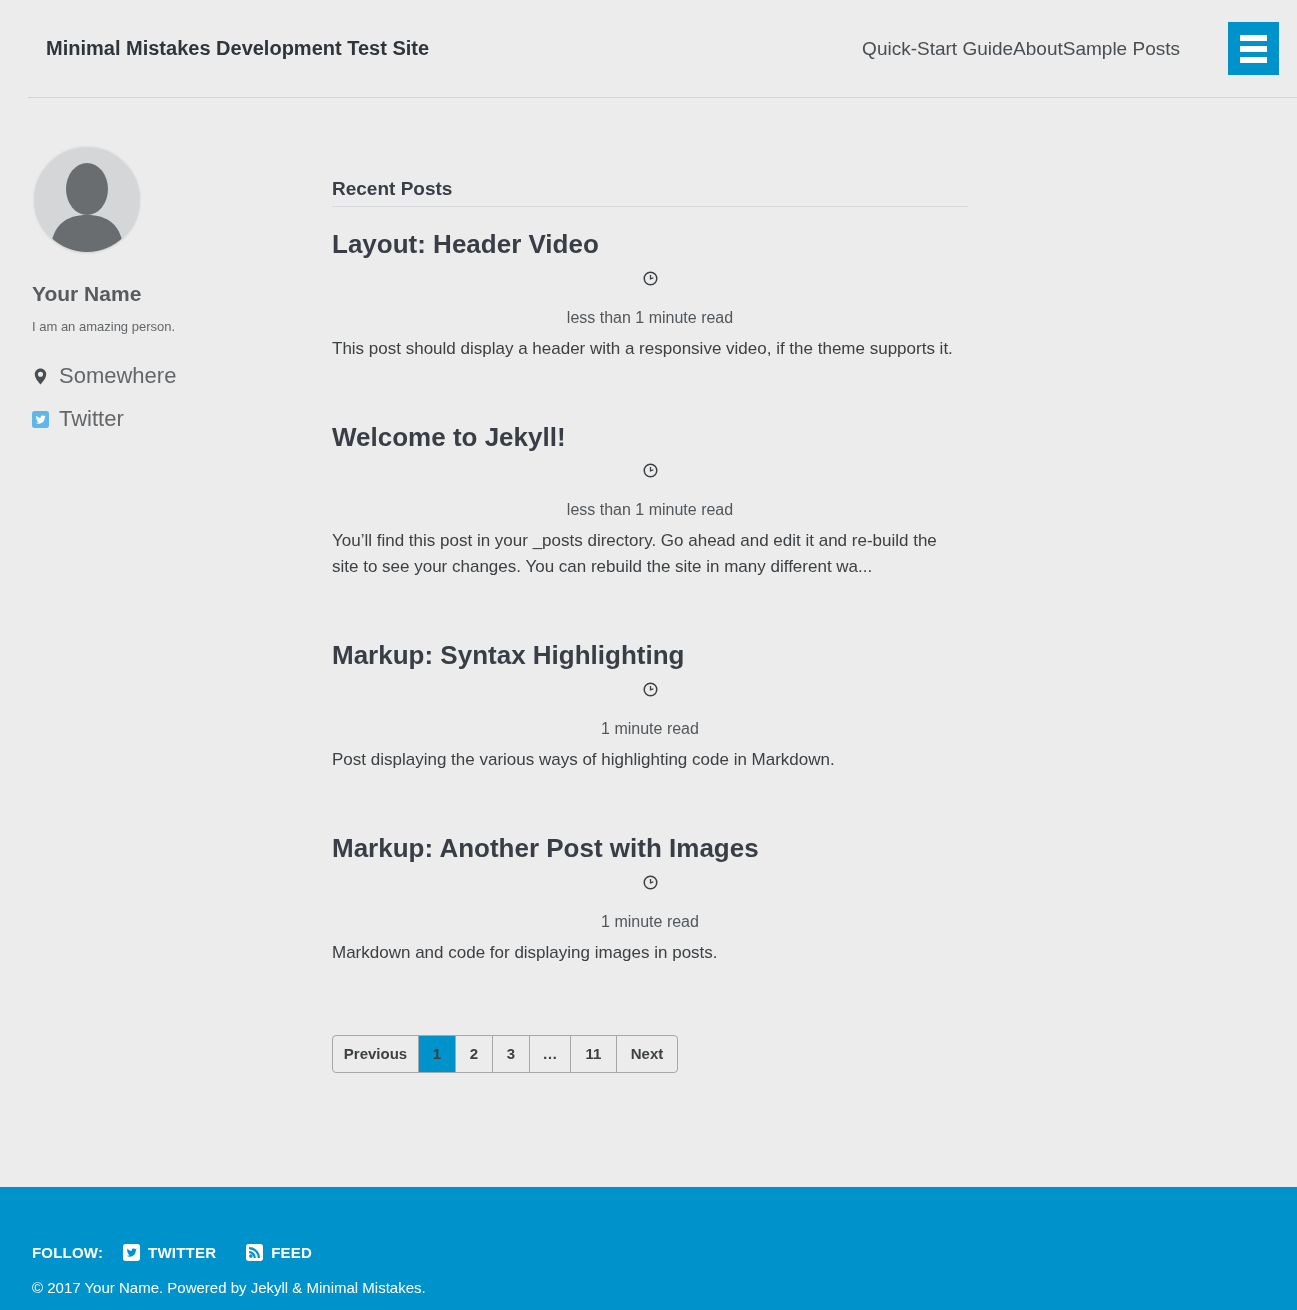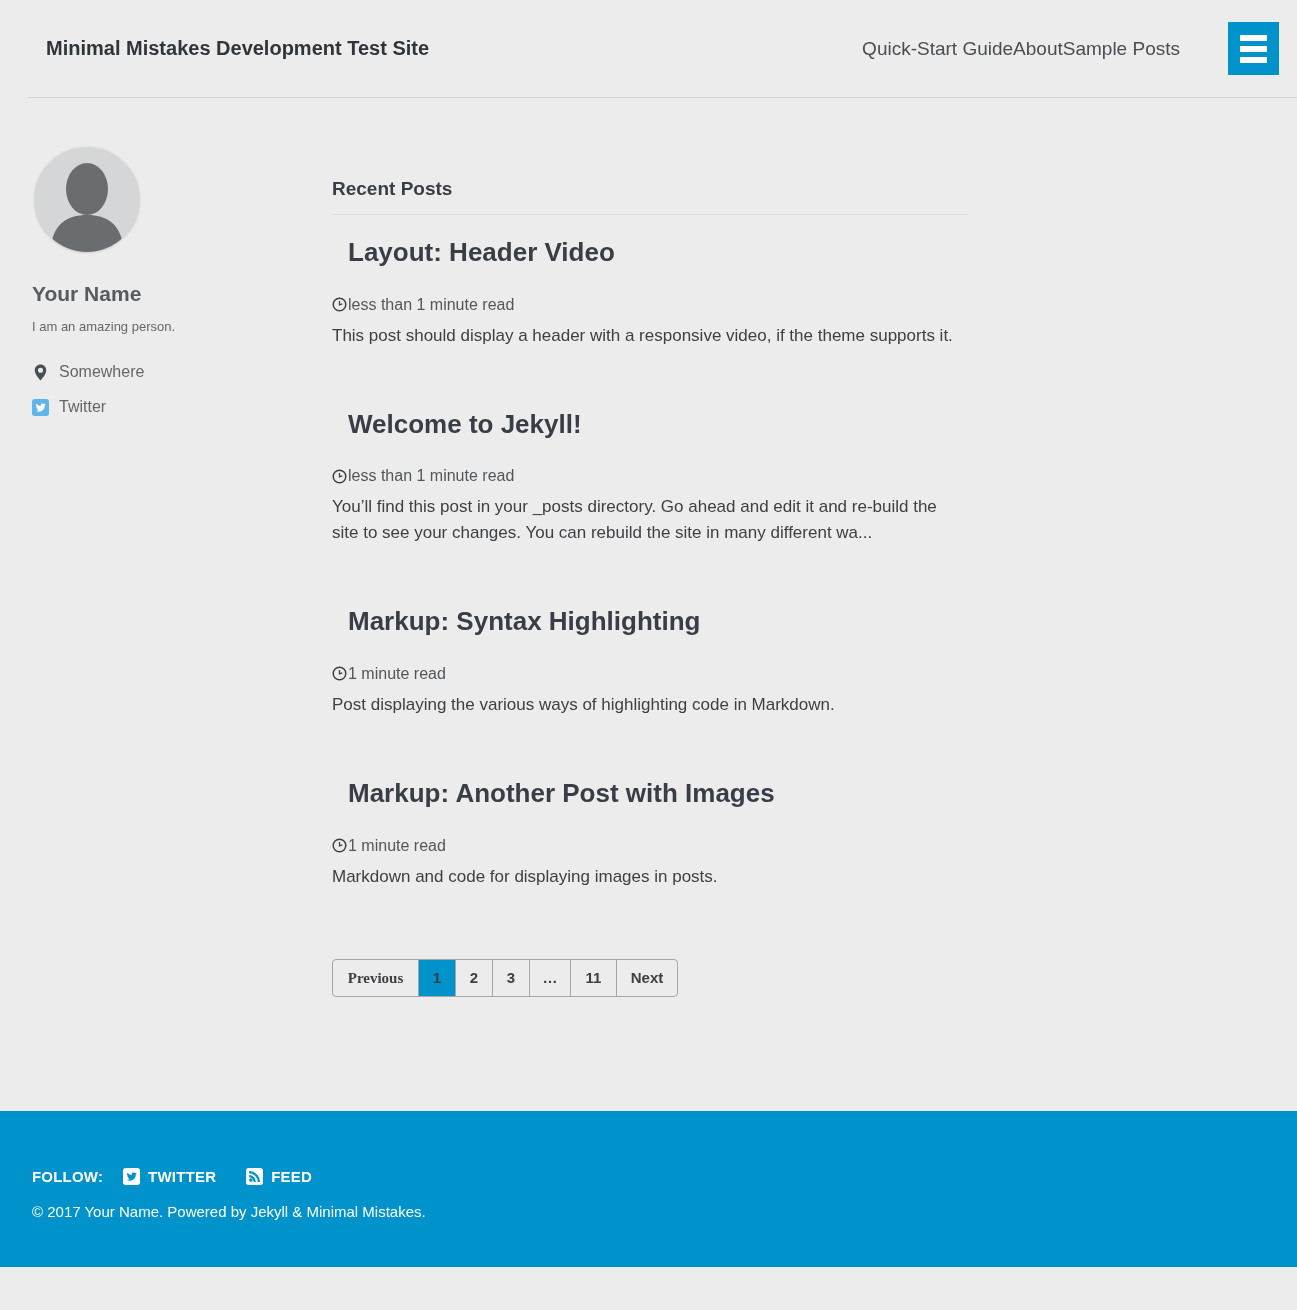--- a/index.html
+++ b/index.html
@@ -35,53 +35,53 @@
   .layout { display: flex; align-items: flex-start; }
 
   
   .sidebar { width: 300px; flex-shrink: 0; padding-top: 47px; }
   .avatar { width: 110px; height: 110px; display: block; }
   .author-name { font-size: 21px; font-weight: 700; color: #565b5f; margin: 27px 0 0; }
   .author-bio { font-size: 13px; color: #646769; margin-top: 13px; }
   .author-links { margin-top: 29px; }
   .author-link {
     display: flex; align-items: center; gap: 10px;
-    font-size: 16px; color: #646769; margin-bottom: 17px; cursor: pointer;
+    font-size: 22px; color: #646769; margin-bottom: 17px; cursor: pointer;
   }
   .author-link .ico { width: 17px; height: 17px; flex-shrink: 0; display: inline-flex; }
 
   
   .main { width: 636px; padding-top: 80px; }
   .archive-heading {
     font-size: 19px; font-weight: 700; color: #393e46;
-    margin: 0 0 21px; padding-bottom: 14px; border-bottom: 1px solid #d8d9da;
+    margin: 0 0 21px; padding-bottom: 6px; border-bottom: 1px solid #d8d9da;
   }
   .post { margin-bottom: 59px; }
   .post-title {
-    font-size: 26px; font-weight: 700; color: #393e46; margin: 16px; line-height: 1.3; cursor: pointer;
+    font-size: 26px; font-weight: 700; color: #393e46; margin: 0; line-height: 1.3; cursor: pointer;
   }
   .post-meta {
-    margin-top: 26px; font-size: 16px; color: #52575b;
-    display: flex; align-items: center; gap: 1px;
+    margin-top: 9px; font-size: 16px; color: #52575b;
+    display: flex; align-items: center; gap: 23px; flex-direction: column;
   }
   .post-meta .ico { width: 15px; height: 15px; display: inline-flex; }
   .post-excerpt { margin-top: 9px; font-size: 17px; line-height: 1.52; color: #3d4144; max-width: 630px; }
 
   
   .pagination-wrap { margin-top: 70px; padding-bottom: 114px; }
   .pagination {
     display: inline-flex; list-style: none; margin: 0; padding: 0;
     border: 1px solid #a5a8ab; border-radius: 4px; overflow: hidden;
   }
   .pagination li {
     height: 36px; line-height: 36px; text-align: center;
     font-size: 15px; font-weight: 700; color: #3d4144;
     border-left: 1px solid #a5a8ab; cursor: pointer; user-select: none;
   }
-  .pagination li:first-child { border-left: none; font-family: Liberation Serif, serif; }
+  .pagination li:first-child { border-left: none; }
   .pg-prev { width: 85px; color: #b7bcc0; cursor: default; }
   .pg-num { width: 37px; }
   .pg-ellipsis { width: 41px; color: #9da2a6; cursor: default; }
   .pg-last { width: 46px; }
   .pg-next { width: 61px; }
   .pg-active { background: #0092ca; color: #ffffff; }
 
   
   .footer { background: #0092ca; color: #ffffff; }
   .footer-inner { padding: 57px 0 47px; }

